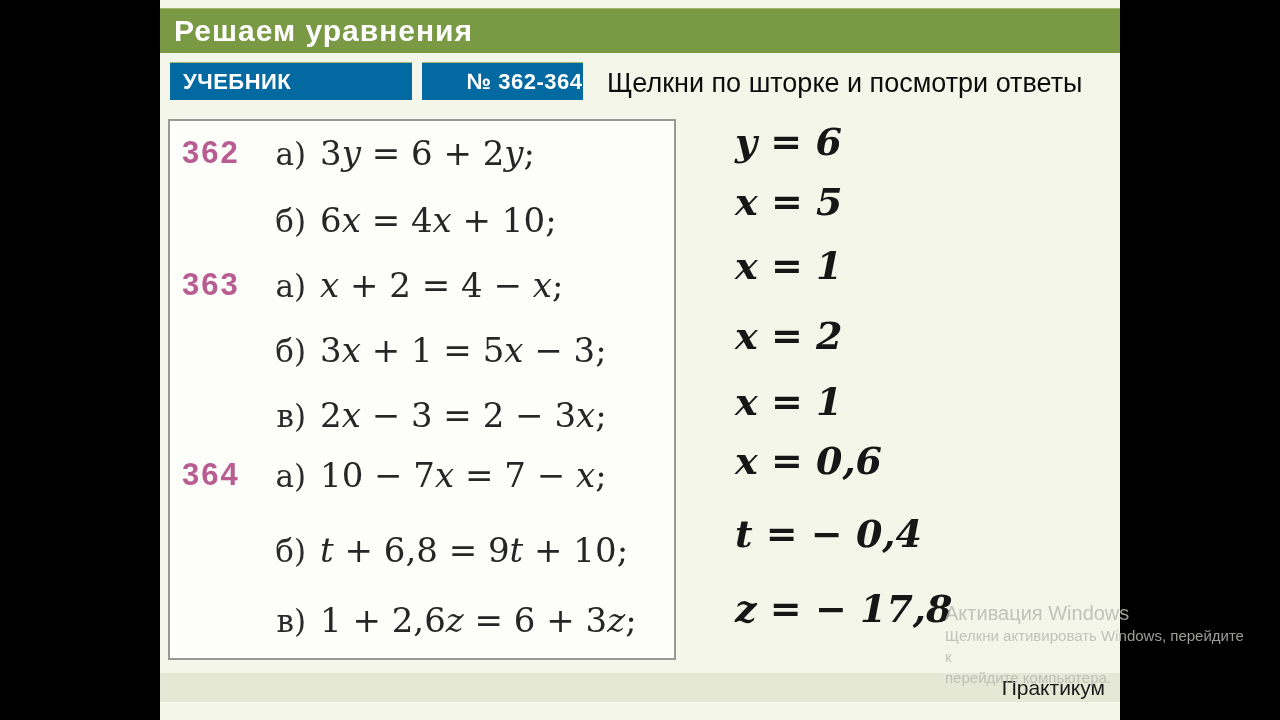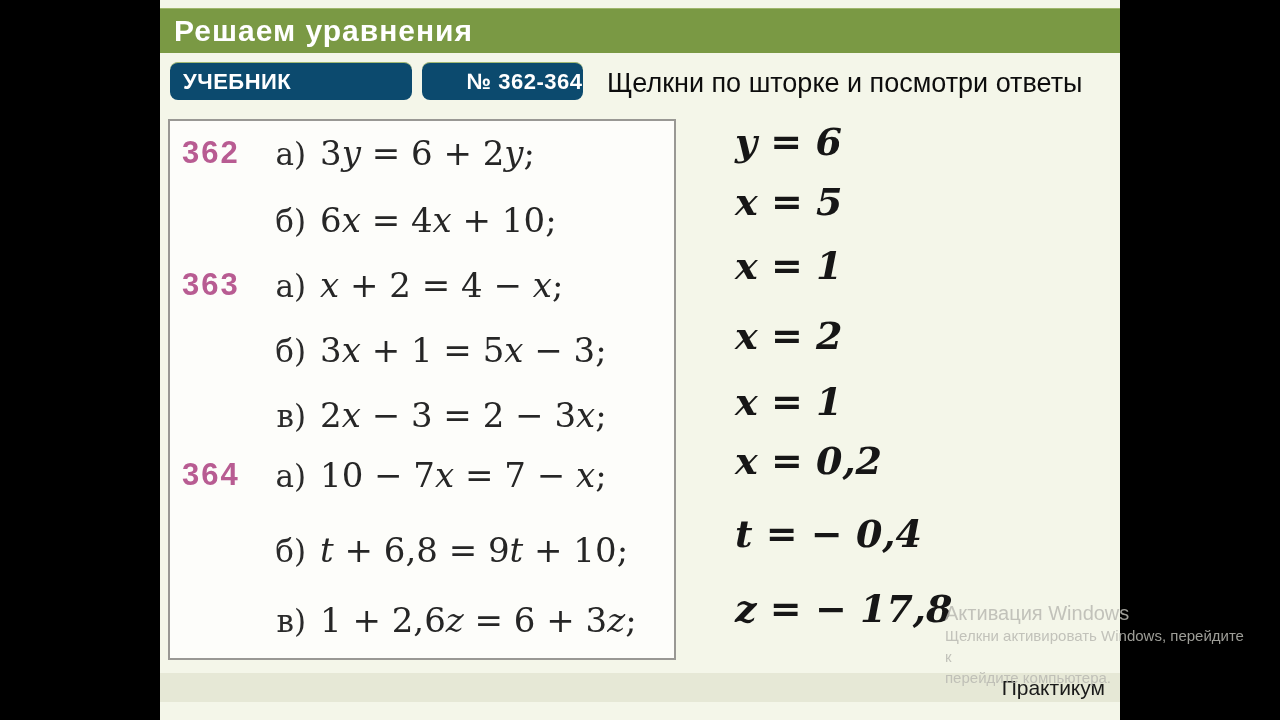--- a/index.html
+++ b/index.html
@@ -15,23 +15,23 @@
   }
   .header-bar{
     position:absolute;left:0;top:8px;width:960px;height:44px;
     background:#7a9944;border-top:1px solid #9fb66c;
   }
   .header-bar .title{
     position:absolute;left:14px;top:0;line-height:44px;
     color:#ffffff;font-size:30px;font-weight:bold;letter-spacing:1px;
   }
   .chip{
-    position:absolute;top:62px;height:38px;background:#0c4a6e;
+    position:absolute;top:62px;height:38px;background:#0369a1;
     border-top:1px solid #a2b973;box-sizing:border-box;
-    color:#fff;font-size:22px;font-weight:bold;letter-spacing:.5px;border-radius:8px;
+    color:#fff;font-size:22px;font-weight:bold;letter-spacing:.5px;
   }
   .chip.textbook{left:10px;width:242px;}
   .chip.textbook span{position:absolute;left:13px;line-height:37px;}
   .chip.numbers{left:262px;width:161px;text-align:center;padding-left:44px;}
   .chip.numbers span{line-height:37px;}
   .instruction{
     position:absolute;left:447px;top:68px;
     font-size:27px;color:#0d0d0d;white-space:nowrap;
   }
   
@@ -133,21 +133,21 @@
         <span class="peq">1 + 2,6<i>z</i> = 6 + 3<i>z</i>;</span>
       </div>
     </div>
 
   <div id="answers-col">
       <div class="answer" style="top: 119px;">y = 6</div>
       <div class="answer" style="top: 179px;">x = 5</div>
       <div class="answer" style="top: 243px;">x = 1</div>
       <div class="answer" style="top: 313px;">x = 2</div>
       <div class="answer" style="top: 379px;">x = 1</div>
-      <div class="answer" style="top: 438px;">x = 0,2</div>
+      <div class="answer" style="top: 438px;">x = 0,6</div>
       <div class="answer" style="top: 511px;">t = − 0,4</div>
       <div class="answer" style="top: 586px;">z = − 17,8</div>
     </div>
 
   <div class="footer-strip">
     <span class="flabel">Практикум</span>
   </div>
 
 </div>
 

